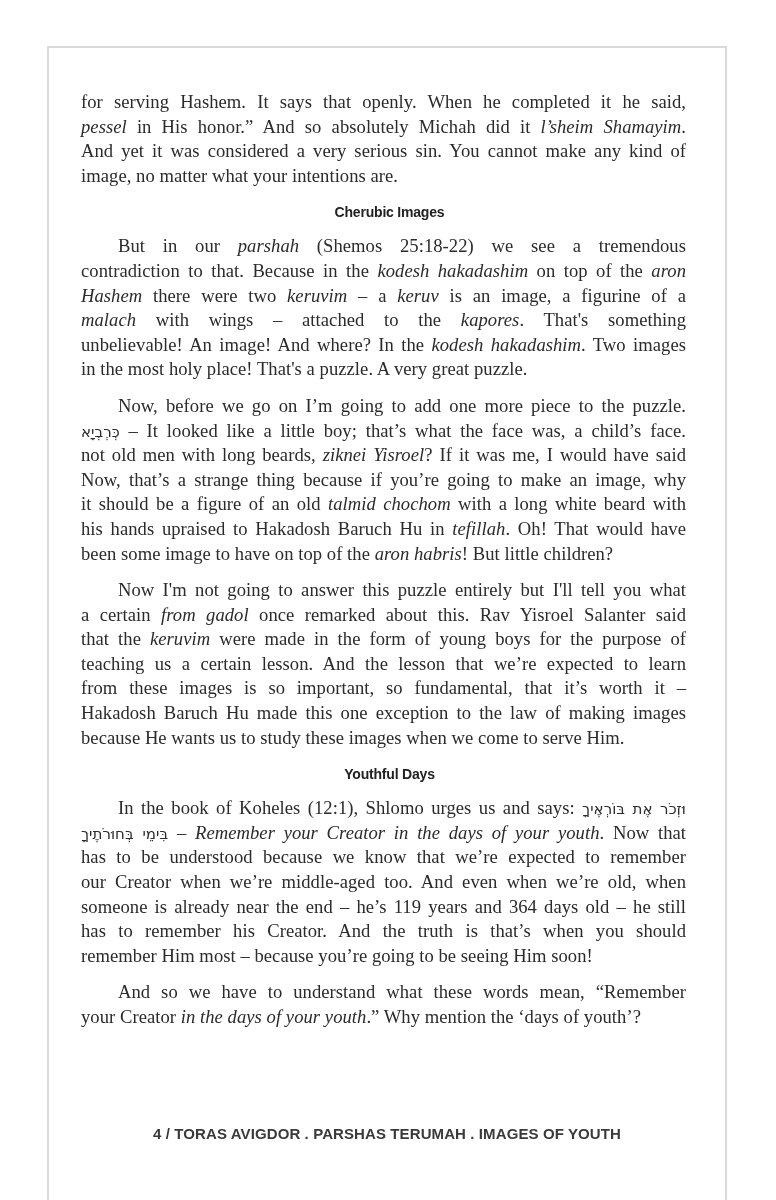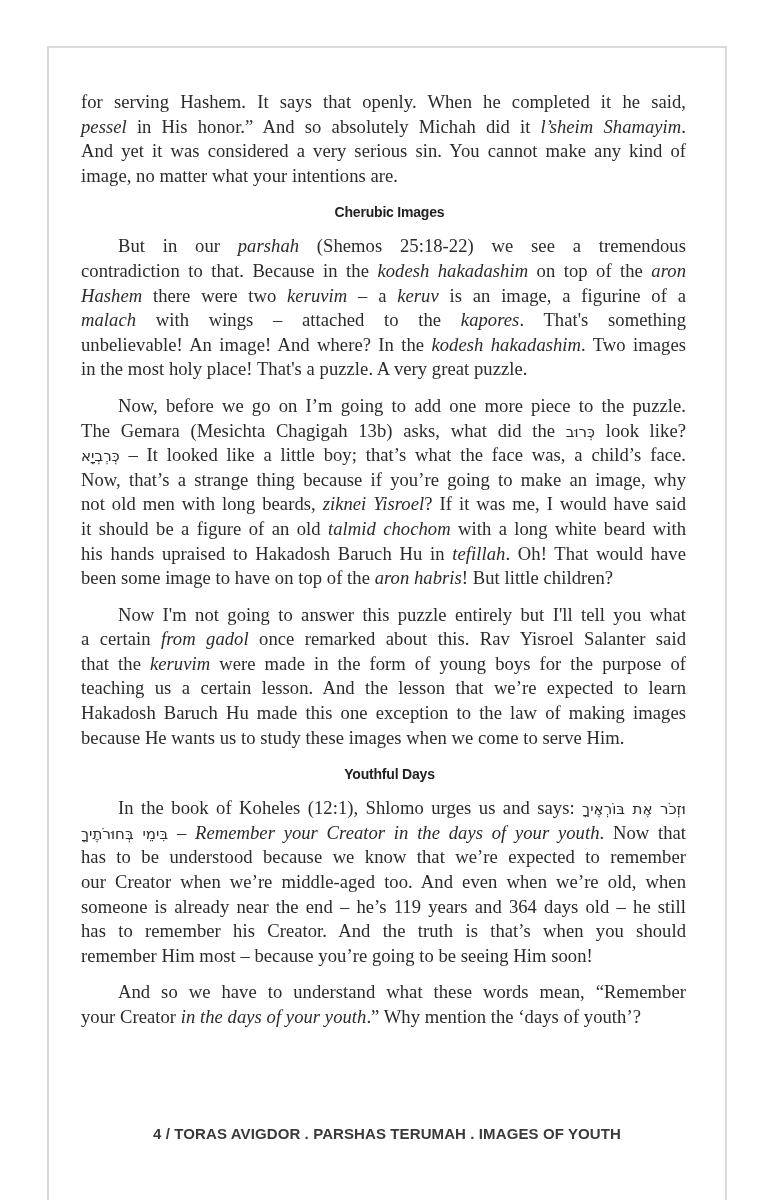--- a/index.html
+++ b/index.html
@@ -50,33 +50,33 @@
       <div class="para">
         <span class="line indent"><span>But in our </span><span class="it">parshah</span><span> (Shemos 25:18-22) we see a tremendous</span></span>
         <span class="line"><span>contradiction to that. Because in the </span><span class="it">kodesh hakadashim</span><span> on top of the </span><span class="it">aron</span></span>
         <span class="line"><span class="it">Hashem</span><span> there were two </span><span class="it">keruvim</span><span> – a </span><span class="it">keruv</span><span> is an image, a figurine of a</span></span>
         <span class="line"><span class="it">malach</span><span> with wings – attached to the </span><span class="it">kapores</span><span>. That's something</span></span>
         <span class="line"><span>unbelievable! An image! And where? In the </span><span class="it">kodesh hakadashim</span><span>. Two images</span></span>
         <span class="line last"><span>in the most holy place! That's a puzzle. A very great puzzle.</span></span>
       </div>
       <div class="para">
         <span class="line indent"><span>Now, before we go on I’m going to add one more piece to the puzzle.</span></span>
-        <span class="line"><span>The Gemara (Mesichta Chagigah 13b)  asks, what did the </span><span class="he">כְּרוּב</span><span> look like?</span></span>
         <span class="line"><span class="he">כְּרְבְיָא</span><span> – It looked like a little boy; that’s what the face was, a child’s face.</span></span>
+        <span class="line"><span>not old men with long beards, </span><span class="it">ziknei Yisroel</span><span>? If it was me, I would have said</span></span>
         <span class="line"><span>Now, that’s a strange thing because if you’re going to make an image, why</span></span>
-        <span class="line"><span>not old men with long beards, </span><span class="it">ziknei Yisroel</span><span>? If it was me, I would have said</span></span>
         <span class="line"><span>it should be a figure of an old </span><span class="it">talmid chochom</span><span> with a long white beard with</span></span>
         <span class="line"><span>his hands upraised to Hakadosh Baruch Hu in </span><span class="it">tefillah</span><span>. Oh! That would have</span></span>
         <span class="line last"><span>been some image to have on top of the </span><span class="it">aron habris</span><span>! But little children?</span></span>
       </div>
       <div class="para">
         <span class="line indent"><span>Now I'm not going to answer this puzzle entirely but I'll tell you what</span></span>
         <span class="line"><span>a certain </span><span class="it">from gadol</span><span> once remarked about this. Rav Yisroel Salanter said</span></span>
         <span class="line"><span>that the </span><span class="it">keruvim</span><span> were made in the form of young boys for the purpose of</span></span>
         <span class="line"><span>teaching us a certain lesson. And the lesson that we’re expected to learn</span></span>
+        <span class="line"><span>from these images is so important, so fundamental, that it’s worth it –</span></span>
         <span class="line"><span>Hakadosh Baruch Hu made this one exception to the law of making images</span></span>
         <span class="line last"><span>because He wants us to study these images when we come to serve Him.</span></span>
       </div>
       <div class="heading">Youthful Days</div>
       <div class="para">
         <span class="line indent"><span>In the book of Koheles (12:1), Shlomo urges us and says: </span><span class="he">וּזְכֹר אֶת בּוֹרְאֶיךָ</span></span>
         <span class="line"><span class="he">בִּימֵי בְּחוּרֹתֶיךָ</span><span> – </span><span class="it">Remember your Creator in the days of your youth</span><span>. Now that</span></span>
         <span class="line"><span>has to be understood because we know that we’re expected to remember</span></span>
         <span class="line"><span>our Creator when we’re middle-aged too. And even when we’re old, when</span></span>
         <span class="line"><span>someone is already near the end – he’s 119 years and 364 days old – he still</span></span>

